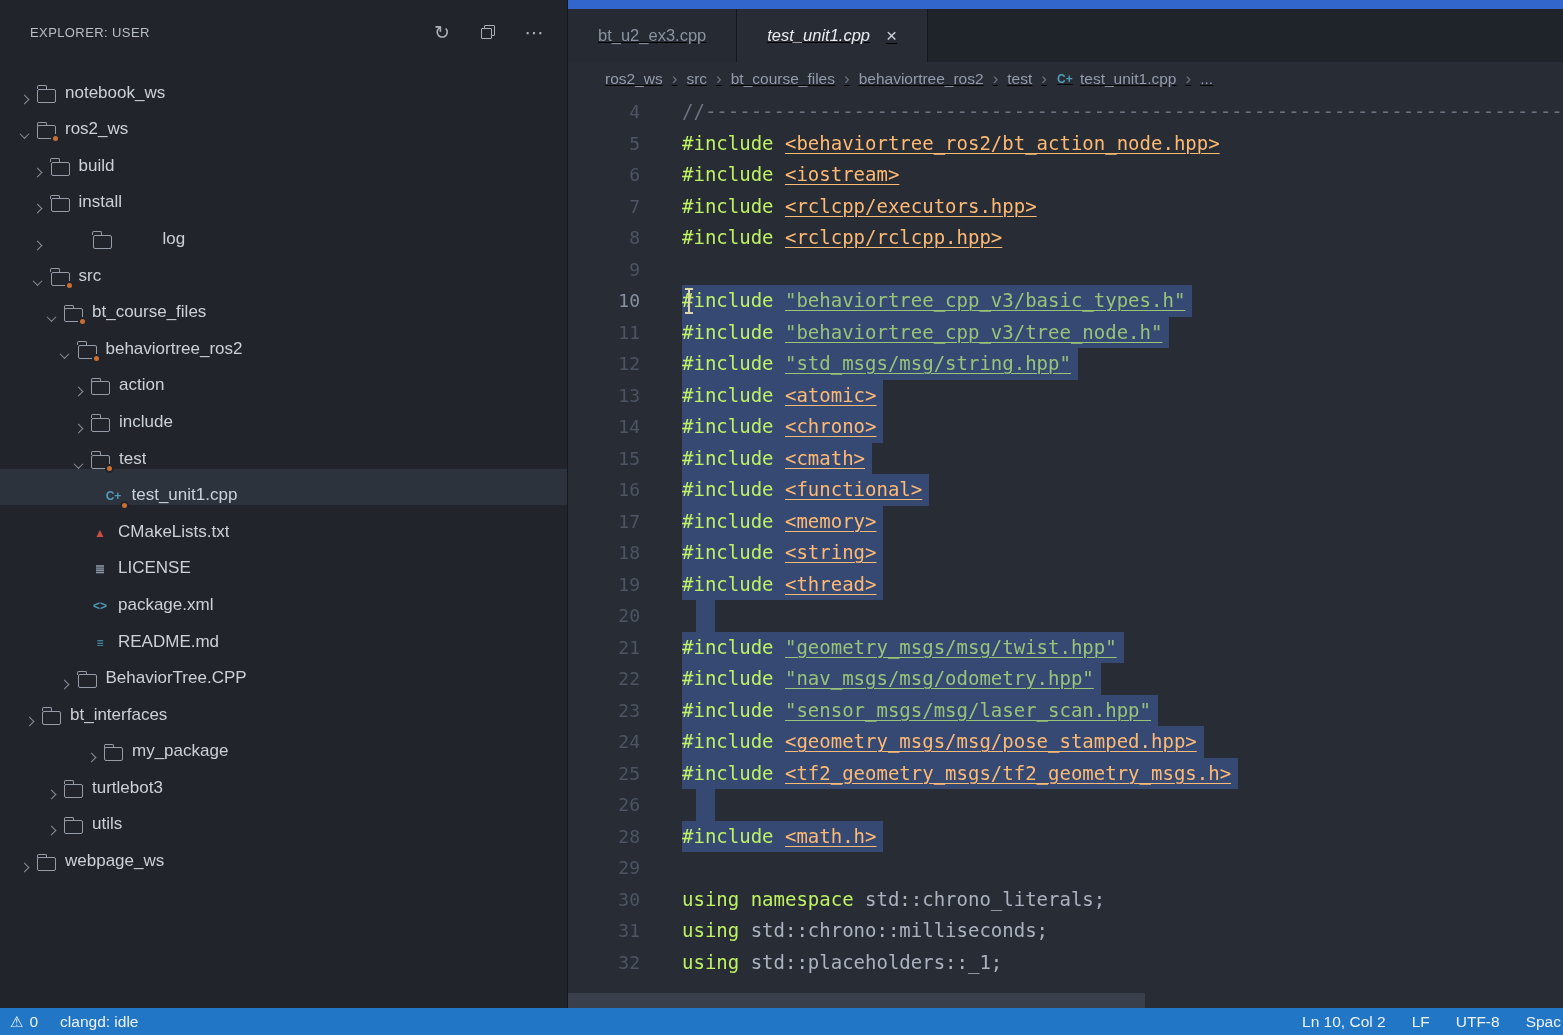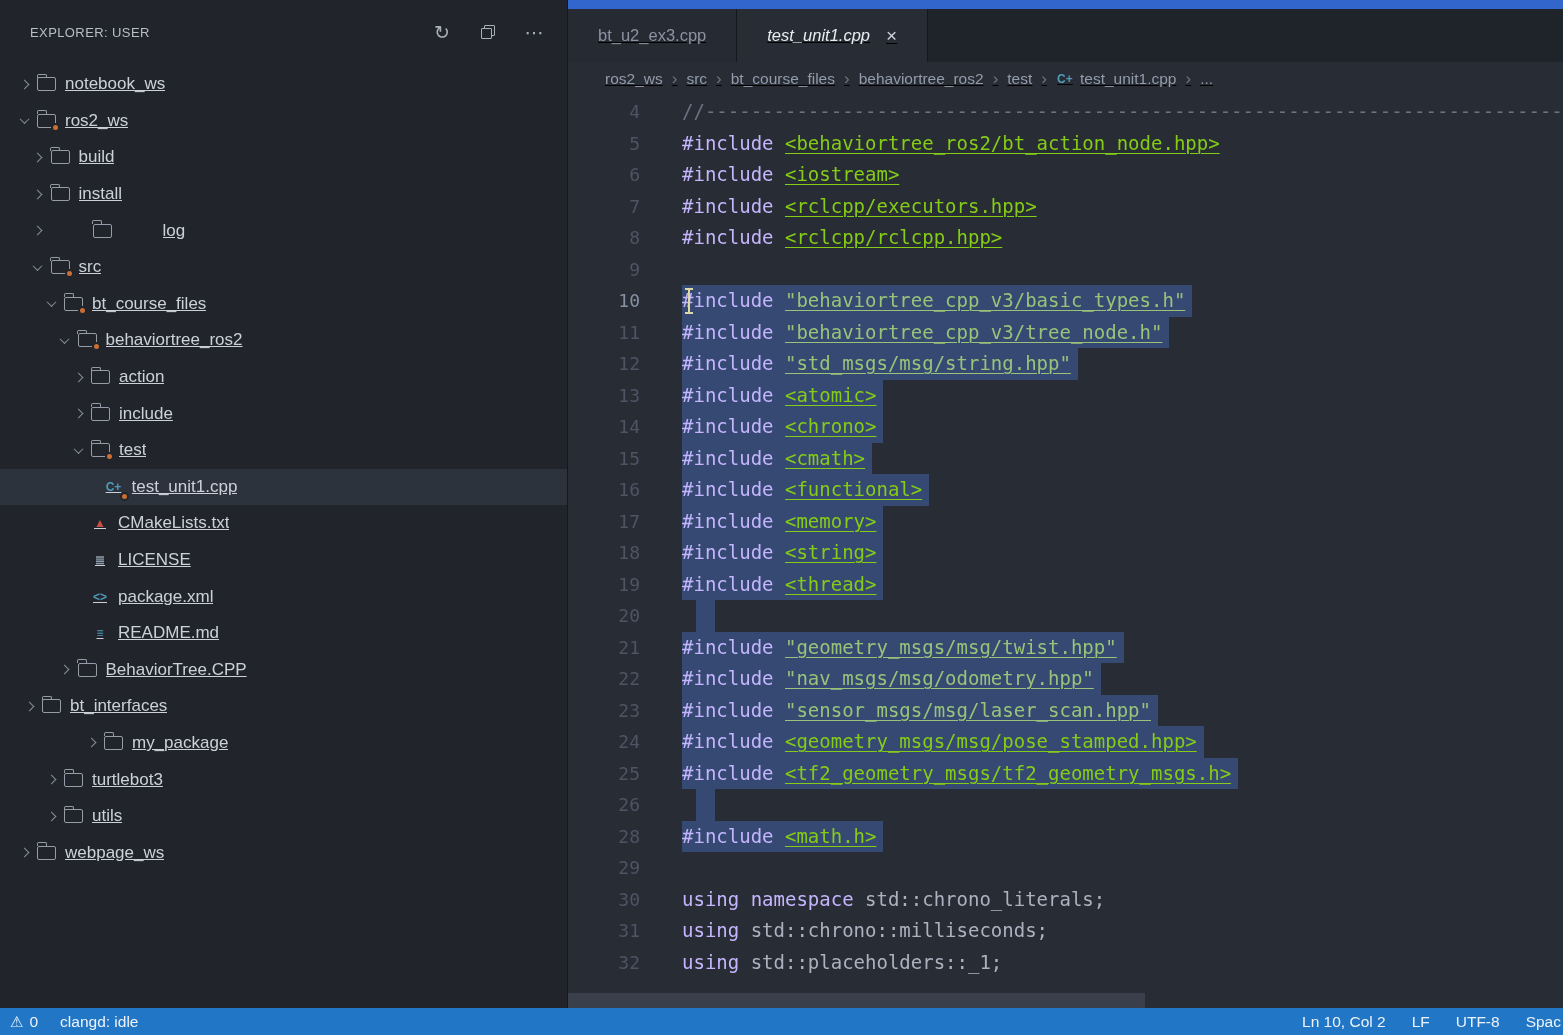--- a/index.html
+++ b/index.html
@@ -14,21 +14,21 @@
   .sb-header { height:64px; display:flex; align-items:center; justify-content:space-between; padding:0 22px 0 30px; }
   .sb-title { font-size:13px; letter-spacing:.4px; color:#b8bec8; }
   .sb-actions { display:flex; align-items:center; gap:24px; }
   .sb-act { cursor:pointer; display:flex; align-items:center; justify-content:center; width:22px; height:22px; }
   .sb-act .glyph { color:#aab0ba; font-size:19px; line-height:1; }
   .ico-collapse { position:relative; width:14px; height:14px; display:inline-block; }
   .ico-collapse::before { content:""; position:absolute; right:0; top:0; width:9px; height:9px; border:1.5px solid #aab0ba; border-radius:1px; }
   .ico-collapse::after  { content:""; position:absolute; left:0; bottom:0; width:9px; height:9px; border:1.5px solid #aab0ba; border-radius:1px; background:#21252b; }
 
   .tree { padding-top:2px; }
-  .tree-row { display:flex; align-items:center; height:36.6px; cursor:pointer; font-size:17px; color:#ccd1d9; white-space:nowrap;text-decoration:underline; }
+  .tree-row { display:flex; align-items:flex-end; height:36.6px; cursor:pointer; font-size:17px; color:#ccd1d9; white-space:nowrap; }
   .tree-row.selected { background:#2d333d; }
   .chev-box { width:20px; flex:none; display:flex; justify-content:center; align-items:center; }
   .chev { width:7px; height:7px; border-right:1.7px solid #888f9a; border-bottom:1.7px solid #888f9a; display:inline-block; }
   .chev.right { transform:rotate(-45deg); }
   .chev.down  { transform:rotate(45deg) translate(-1px,-1px); }
   .folder-ico { position:relative; width:19px; height:14px; border:1.5px solid #959ca7; border-radius:2px; margin:0 9px 0 3px; flex:none; }
   .folder-ico::before { content:""; position:absolute; top:-4.5px; left:-1.5px; width:8px; height:3px; border:1.5px solid #959ca7; border-bottom:none; border-radius:2px 2px 0 0; }
   .file-ico { position:relative; width:20px; margin:0 8px 0 2px; flex:none; font-size:12px; font-weight:bold; text-align:center; line-height:18px; }
   .dot { position:absolute; right:-5px; bottom:-5px; width:9px; height:9px; border-radius:50%; background:#c96f33; border:2px solid #21252b; }
   .tree-label { overflow:hidden; text-overflow:ellipsis; }
@@ -48,22 +48,22 @@
   .crumb .file-ico { margin:0; width:18px; }
 
   .editor { position:relative; flex:1; overflow:hidden; background:#282c34; }
   .code-area { position:absolute; top:0; left:0; right:0; }
   .code-line { display:flex; height:31.5px; line-height:31.5px; font-family:"DejaVu Sans Mono", monospace; font-size:19px; white-space:pre; }
   .ln { width:72px; flex:none; text-align:right; color:#4d5564; font-size:18px; }
   .ln.active { color:#8791a3; }
   .code-text { margin-left:42px; }
   .selwrap { display:inline-block; background:rgba(64,94,158,0.6); padding-right:7px; }
   .selstub { display:inline-block; background:rgba(64,94,158,0.6); width:19px; height:31.5px; margin-left:14px; vertical-align:top; }
-  .tok-kw { color:#c4b5fd; }
-  .tok-inc { color:#84cc16; text-decoration:underline; text-underline-offset:3px; text-decoration-thickness:1px; }
+  .tok-kw { color:#bef264; }
+  .tok-inc { color:#fdba74; text-decoration:underline; text-underline-offset:3px; text-decoration-thickness:1px; }
   .tok-str { color:#98c379; text-decoration:underline; text-underline-offset:3px; text-decoration-thickness:1px; }
   .tok-cm { color:#6b7280; }
   .tok-pl { color:#abb2bf; }
 
   .cursor-ibeam { position:absolute; left:120px; top:193px; width:2px; height:24px; background:#ded9a6; }
   .cursor-ibeam::before, .cursor-ibeam::after { content:""; position:absolute; left:-3px; width:8px; height:2px; background:#ded9a6; }
   .cursor-ibeam::before { top:-1px; } .cursor-ibeam::after { bottom:-1px; }
 
   .hscroll { position:absolute; left:0; right:0; bottom:0; height:15px; }
   .hthumb { width:58%; height:100%; background:rgba(110,122,145,0.25); }

